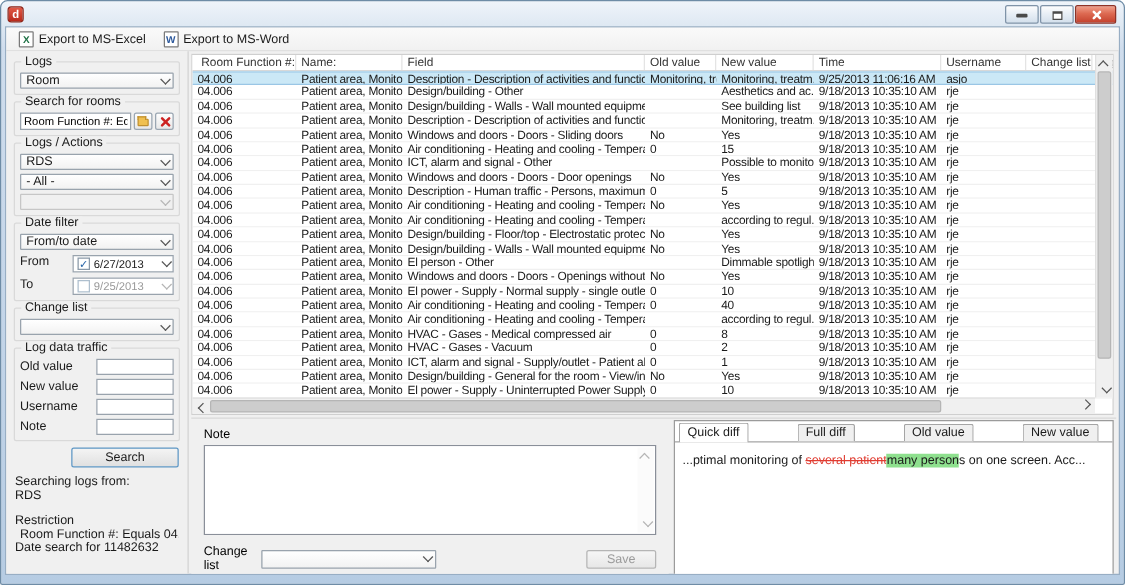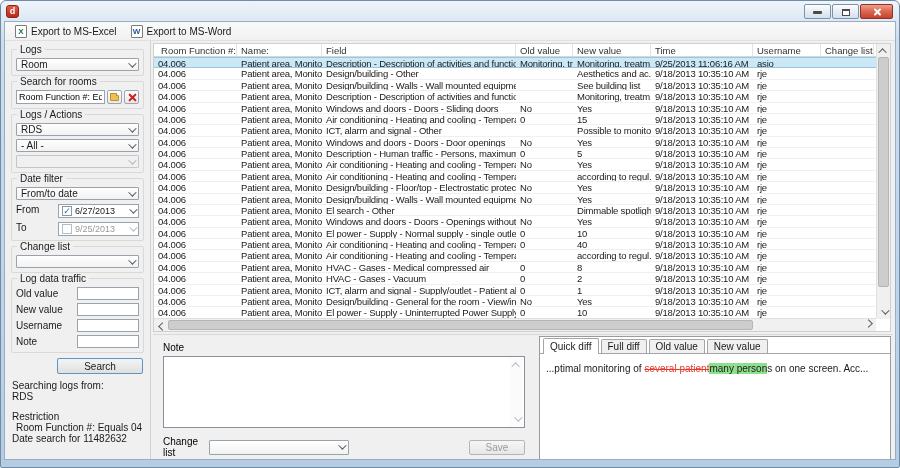--- a/index.html
+++ b/index.html
@@ -99,21 +99,21 @@
   .note-box textarea{ position:absolute; inset:0; border:none; resize:none; font-family:"Liberation Sans",sans-serif; font-size:10px; padding:2px; outline:none; }
   .note-sb{ position:absolute; right:1px; top:1px; bottom:1px; width:13px; background:#fbfbfb; }
   .note-sb .arr{ position:absolute; left:0; right:0; height:12px; display:flex; align-items:center; justify-content:center; }
   .note-sb .arr.top{ top:1px; } .note-sb .arr.bot{ bottom:1px; }
   .cl-row{ display:flex; align-items:center; margin:8px 10px 0 10px; }
   .cl-row .cl-label{ width:46px; }
   .cl-row .combo{ width:140px; height:15px; }
   .save-btn{ margin-left:auto; height:15px; min-width:56px; font-size:10px; font-family:"Liberation Sans",sans-serif; border:1px solid #b5b5b5; border-radius:2px; background:linear-gradient(#f6f6f6,#e7e7e7); color:#9b9b9b; }
 
   .diff-panel{ position:absolute; left:534px; top:314px; width:352px; height:136px; background:#fff; border:1px solid #9b9b9b; font-size:10px; }
-  .tabbar{ display:flex; align-items:flex-end; padding:0 0 0 3px; border-bottom:1px solid #a5a5a5; height:17px; }
+  .tabbar{ display:flex; align-items:flex-end; padding:0 0 0 3px; border-bottom:1px solid #a5a5a5; height:17px;gap:37px; }
   .tab{ height:14px; line-height:13px; padding:0 6px; border:1px solid #a5a5a5; border-bottom:none; border-radius:2px 2px 0 0; background:#f0f0f0; margin-right:2px; color:#1a1a1a; }
   .tab.active{ height:16px; line-height:15px; background:#fff; position:relative; top:1px; }
   .diff-content{ padding:8px 6px; line-height:13px; color:#1a1a1a; }
   .diff-del{ color:#e03c31; text-decoration:line-through; }
   .diff-ins{ background:#8ee08e; }
 </style>
 </head>
 <body>
 
 <div class="window">
@@ -401,21 +401,21 @@
             <div class="tcell" style="width: 57px;">No</div>
             <div class="tcell" style="width: 78px;">Yes</div>
             <div class="tcell" style="width: 102px;">9/18/2013 10:35:10 AM</div>
             <div class="tcell" style="width: 68px;">rje</div>
             <div class="tcell" style="width: 53px;"></div>
             <div class="tcell" style="width: 18px;"></div>
           </div>
           <div class="trow">
             <div class="tcell" style="width: 83px;">04.006</div>
             <div class="tcell" style="width: 85px;">Patient area, Monitoring</div>
-            <div class="tcell" style="width: 194px;">El search - Other</div>
+            <div class="tcell" style="width: 194px;">El person - Other</div>
             <div class="tcell" style="width: 57px;"></div>
             <div class="tcell" style="width: 78px;">Dimmable spotligh...</div>
             <div class="tcell" style="width: 102px;">9/18/2013 10:35:10 AM</div>
             <div class="tcell" style="width: 68px;">rje</div>
             <div class="tcell" style="width: 53px;"></div>
             <div class="tcell" style="width: 18px;"></div>
           </div>
           <div class="trow">
             <div class="tcell" style="width: 83px;">04.006</div>
             <div class="tcell" style="width: 85px;">Patient area, Monitoring</div>

